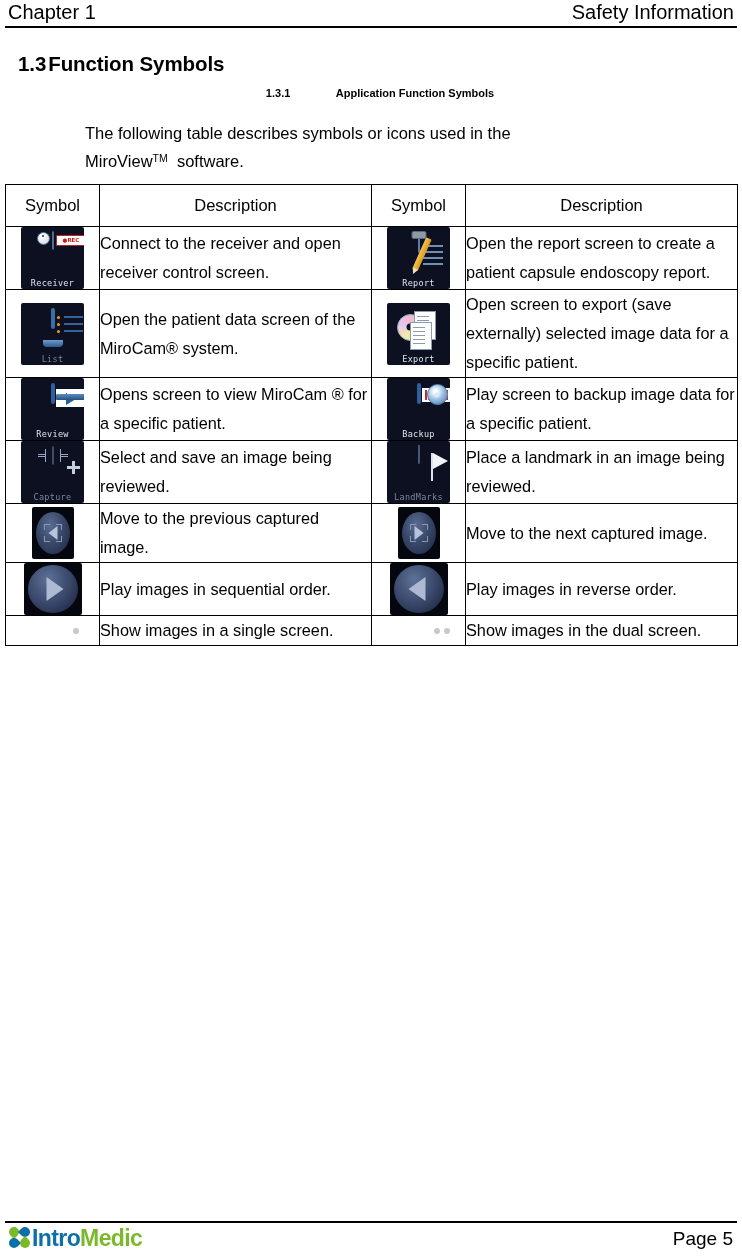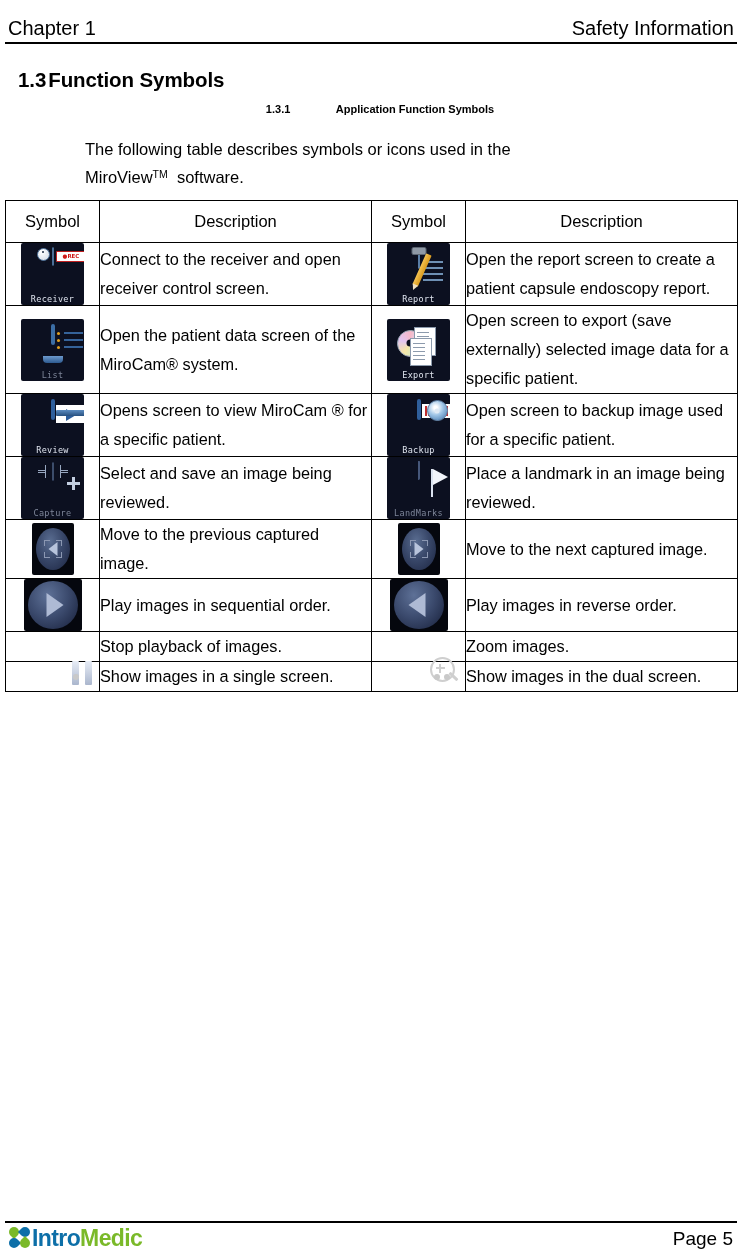--- a/index.html
+++ b/index.html
@@ -17,21 +17,21 @@
   }
 
   
   .page-header {
     display: flex;
     justify-content: space-between;
     align-items: flex-end;
     padding: 0 8px 2px 8px;
     font-size: 20px;
     line-height: 24px;
-    height: 42px;
+    height: 26px;
     box-sizing: border-box;
   }
   .header-rule {
     height: 0;
     border-top: 2.5px solid #000;
     margin: 0 5px 0 5px;
   }
 
   
   .h1-row {
@@ -641,21 +641,21 @@
                 <span class="bbar"></span><span class="bbar"></span><span class="bbar"></span>
                 <span class="bbar"></span><span class="bbar"></span><span class="bbar"></span>
                 
               </span>
               <span class="bdisc"></span>
             </span>
           </span>
           <span class="icon-lbl">Backup</span>
         </span>
       </td>
-      <td class="desc">Open screen to backup image used for a specific patient.</td>
+      <td class="desc">Play screen to backup image data for a specific patient.</td>
     </tr>
 
     <tr>
       <td class="sym">
         <span class="icon-box ico-desktop">
           <span class="ico-art" style="top:6px">
             <span class="tile">
               <span class="corner c-tl"></span><span class="corner c-tr"></span>
               <span class="corner c-bl"></span><span class="corner c-br"></span>
               <span class="plus-h"></span><span class="plus-v"></span>
@@ -719,39 +719,20 @@
       <td class="sym">
         <span class="icon-box sqbtn">
           <span class="orb-big">
             <span class="glyph tri-big-l" style="left:46%"></span>
           </span>
         </span>
       </td>
       <td class="desc">Play images in reverse order.</td>
     </tr>
 
-    <tr>
-      <td class="sym">
-        <span class="pausebtn">
-          <span class="pausebar" style="left:19px"></span>
-          <span class="pausebar" style="left:32px"></span>
-        </span>
-      </td>
-      <td class="desc">Stop playback of images.</td>
-      <td class="sym">
-        <span class="zoombtn">
-          <span class="mag">
-            <span class="mh"></span>
-              <span class="mv"></span>
-          </span>
-          <span class="maghandle"></span>
-        </span>
-      </td>
-      <td class="desc">Zoom images.</td>
-    </tr>
 
     <tr>
       <td class="sym">
         <span class="screenbtn">
           <span class="sdot" style="left:20px"></span>
         </span>
       </td>
       <td class="desc">Show images in a single screen.</td>
       <td class="sym">
         <span class="screenbtn">

